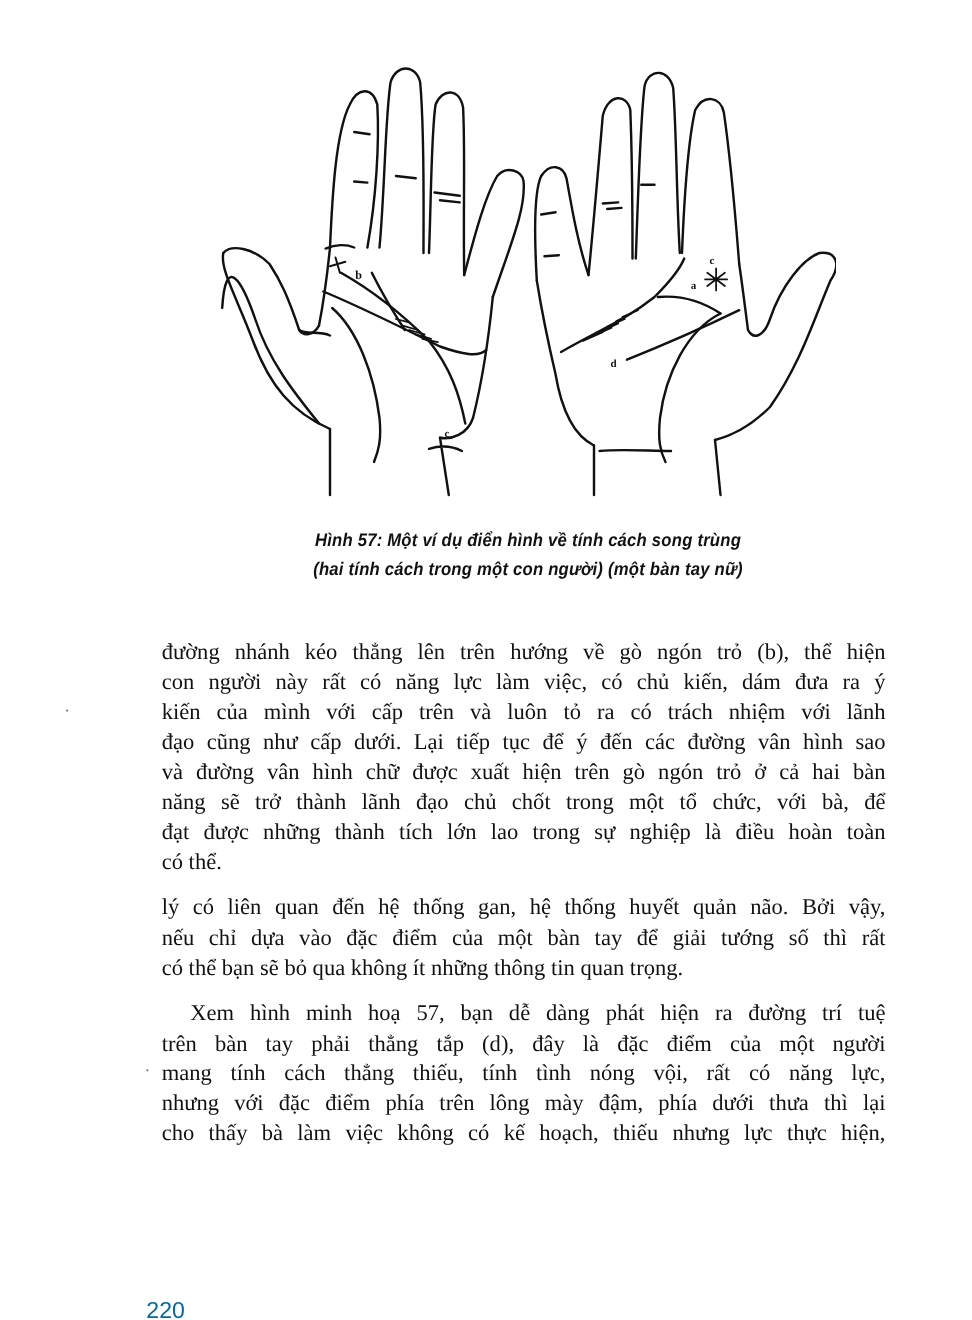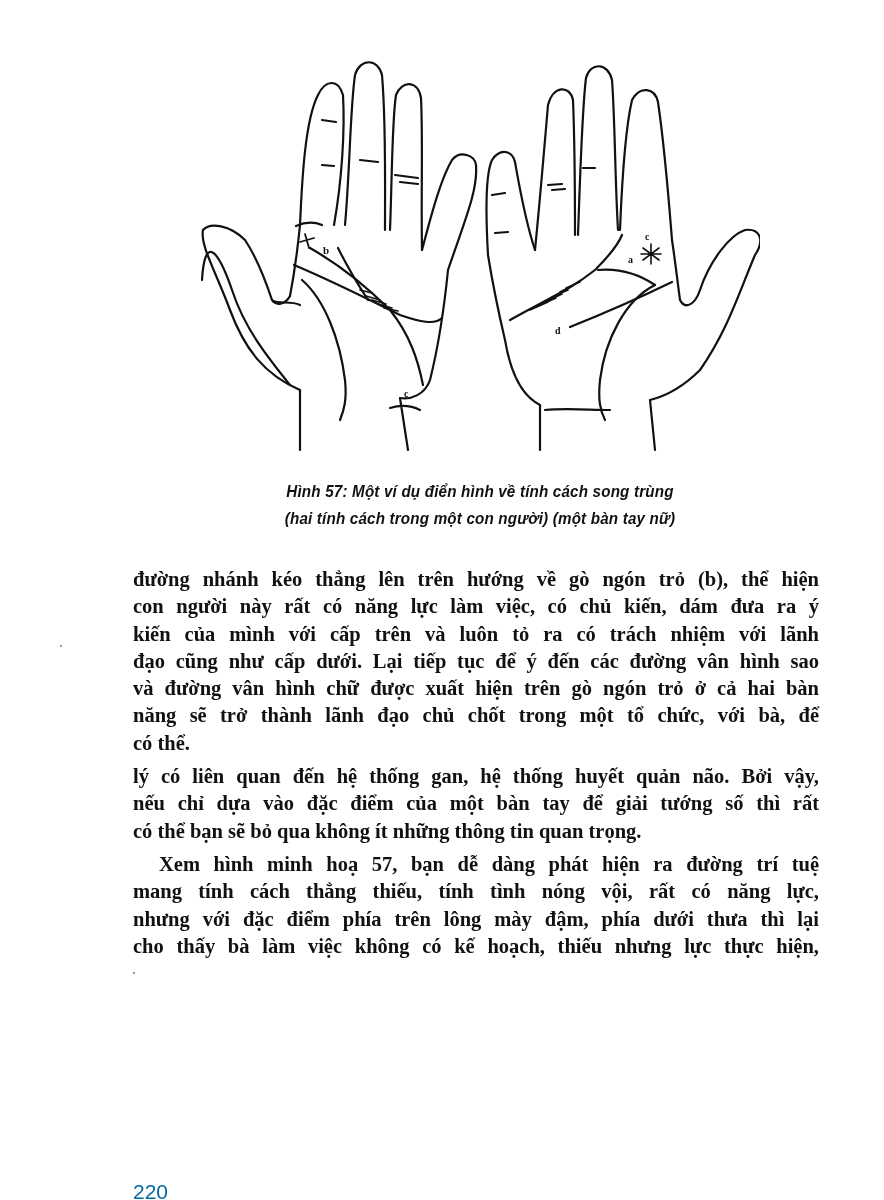--- a/index.html
+++ b/index.html
@@ -19,21 +19,21 @@
       font-size: 16.5px; line-height: 27px; color: #111;
       transform: scaleX(0.92); transform-origin: center top;
       letter-spacing: 0.2px;
     }
     .caption div { white-space: nowrap; }
     .body-text {
       position: absolute; left: 133px; top: 566px; width: 686px;
       font-family: "Liberation Serif", "DejaVu Serif", serif;
       font-size: 20.5px; line-height: 27.3px; color: #111;
     }
-    .para { margin: 0; text-align: justify; font-weight: bold; }
+    .para { margin: 14px; text-align: justify; }
     .line { display: block; white-space: nowrap; text-align: justify; text-align-last: justify; }
     .line.last { text-align-last: left; }
     .para + .para { margin-top: 6px; }
     .indent { padding-left: 26px; }
     .page-number {
       position: absolute; left: 133px; top: 1180px;
       font-family: "Liberation Sans", "DejaVu Sans", sans-serif;
       font-size: 21px; color: #0369a1;
     }
     .speck { position: absolute; width: 2px; height: 2px; background: #777; border-radius: 1px; }
@@ -124,29 +124,31 @@
 </div>
 
 <div class="body-text">
   <p class="para">
     <span class="line">đường nhánh kéo thẳng lên trên hướng về gò ngón trỏ (b), thể hiện</span>
     <span class="line">con người này rất có năng lực làm việc, có chủ kiến, dám đưa ra ý</span>
     <span class="line">kiến của mình với cấp trên và luôn tỏ ra có trách nhiệm với lãnh</span>
     <span class="line">đạo cũng như cấp dưới. Lại tiếp tục để ý đến các đường vân hình sao</span>
     <span class="line">và đường vân hình chữ được xuất hiện trên gò ngón trỏ ở cả hai bàn</span>
     <span class="line">năng sẽ trở thành lãnh đạo chủ chốt trong một tổ chức, với bà, để</span>
+    <span class="line">đạt được những thành tích lớn lao trong sự nghiệp là điều hoàn toàn</span>
     <span class="line last">có thể.</span>
   </p>
   <p class="para">
     <span class="line">lý có liên quan đến hệ thống gan, hệ thống huyết quản não. Bởi vậy,</span>
     <span class="line">nếu chỉ dựa vào đặc điểm của một bàn tay để giải tướng số thì rất</span>
     <span class="line last">có thể bạn sẽ bỏ qua không ít những thông tin quan trọng.</span>
   </p>
   <p class="para">
     <span class="line indent">Xem hình minh hoạ 57, bạn dễ dàng phát hiện ra đường trí tuệ</span>
+    <span class="line">trên bàn tay phải thẳng tắp (d), đây là đặc điểm của một người</span>
     <span class="line">mang tính cách thẳng thiếu, tính tình nóng vội, rất có năng lực,</span>
     <span class="line">nhưng với đặc điểm phía trên lông mày đậm, phía dưới thưa thì lại</span>
     <span class="line">cho thấy bà làm việc không có kế hoạch, thiếu nhưng lực thực hiện,</span>
   </p>
 </div>
 
 <div class="speck" style="left:60px; top:645px;"></div>
 <div class="speck" style="left:133px; top:972px;"></div>
 
 <div class="page-number">220</div>

